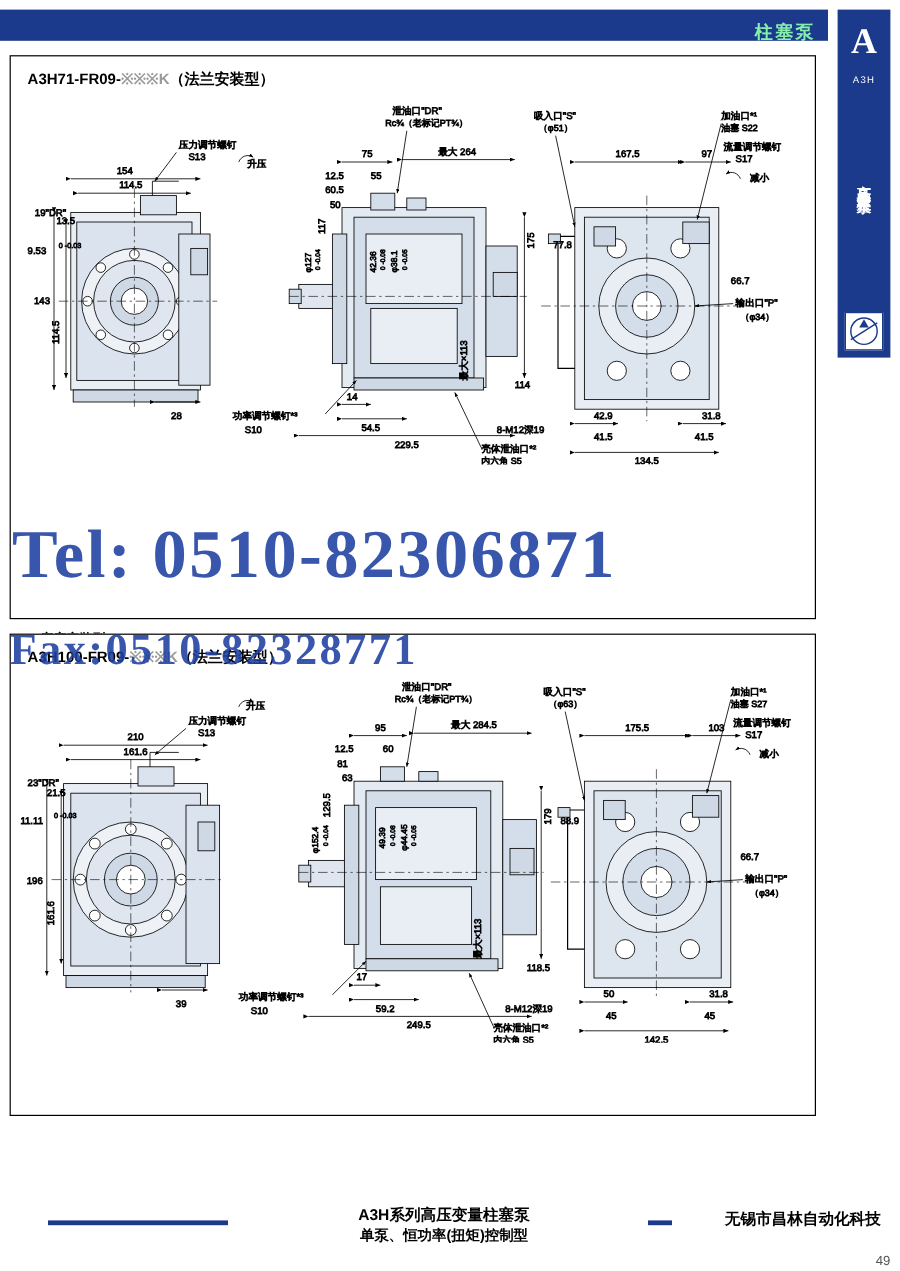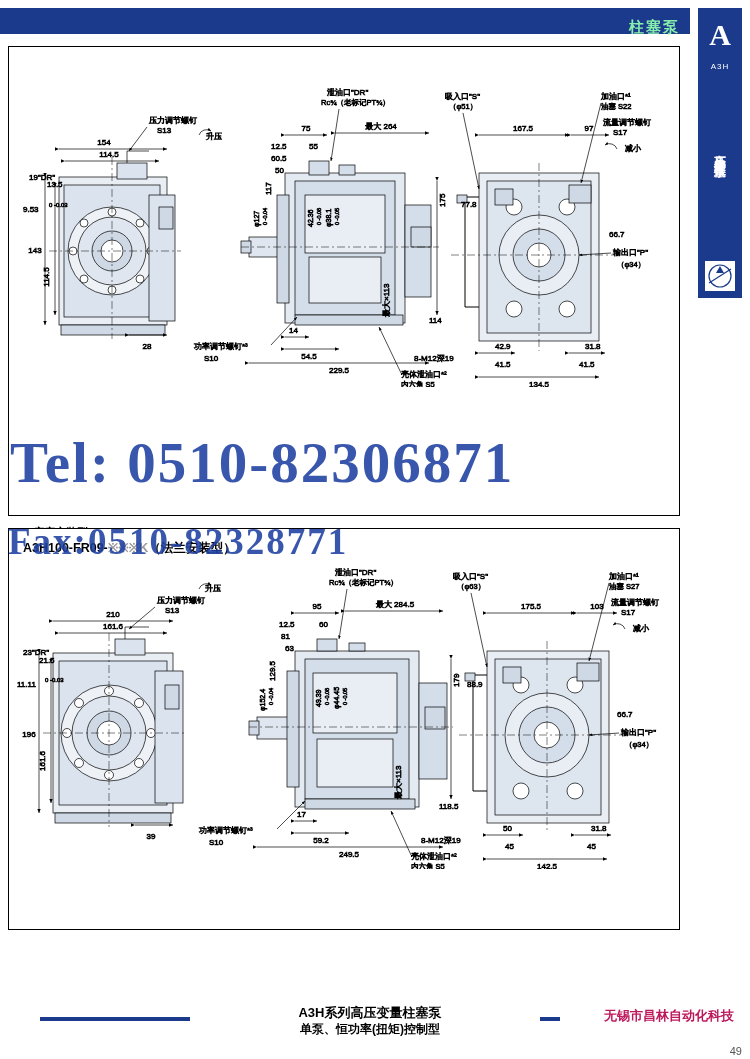--- a/index.html
+++ b/index.html
@@ -101,21 +101,21 @@
     position:absolute; left:0; bottom:14px; width:750px; height:40px;padding-left:24px;
   }
   .footer-rule-l { position:absolute; left:40px; top:12px; width:150px; height:4px; background:#1b3a8c; }
   .footer-rule-r { position:absolute; right:190px; top:12px; width:20px; height:4px; background:#1b3a8c; }
   .footer-center {
     position:absolute; left:230px; top:0; width:280px; text-align:center;
     font-size:12px; font-weight:bold; line-height:16px;
   }
   .footer-center .l1 { font-size:13px; }
   .footer-right {
-    position:absolute; right:16px; top:2px; font-size:13px; font-weight:bold; color:#be185d;
+    position:absolute; right:16px; top:2px; font-size:13px; font-weight:bold; color:#000000;
   }
   .page-num { position:absolute; right:8px; bottom:2px; font-size:11px; color:#555; }
 </style>
 </head>
 <body>
 
 <div class="page">
 
   <div class="top-bar">
     <div class="top-bar-label">柱塞泵</div>
@@ -128,20 +128,23 @@
     <div class="sym">
       <svg width="30" height="30" viewBox="0 0 30 30">
         <circle cx="15" cy="15" r="11" fill="none" stroke="#1b3a8c" stroke-width="1.2"></circle>
         <path d="M15 5 L19 12 L11 12 Z" fill="#1b3a8c"></path>
         <line x1="4" y1="22" x2="26" y2="8" stroke="#1b3a8c" stroke-width="1.2"></line>
       </svg>
     </div>
   </div>
 
   <div class="frame" id="frame1">
+    <div class="sec-title">
+      <span>A3H71-FR09-</span><span class="grey">※※※K</span><span>（法兰安装型）</span>
+    </div>
 
     <div class="diagram">
       <svg width="672" height="310" viewBox="0 0 672 310">
         <defs>
           <marker id="ar" markerWidth="7" markerHeight="7" refX="6" refY="2.5" orient="auto">
             <path d="M0,0 L6,2.5 L0,5 z" fill="#000"></path>
           </marker>
           <marker id="arS" markerWidth="6" markerHeight="6" refX="5" refY="2" orient="auto">
             <path d="M0,0 L5,2 L0,4 z" fill="#000"></path>
           </marker>

